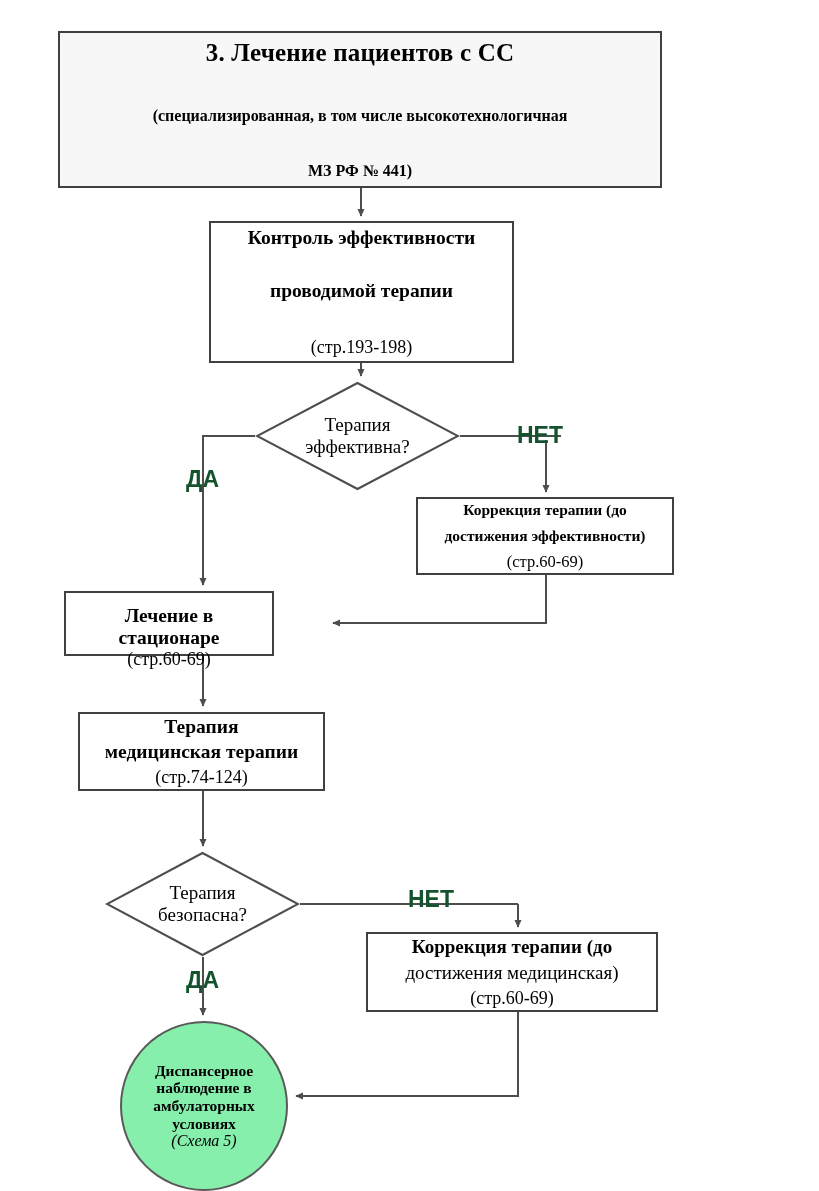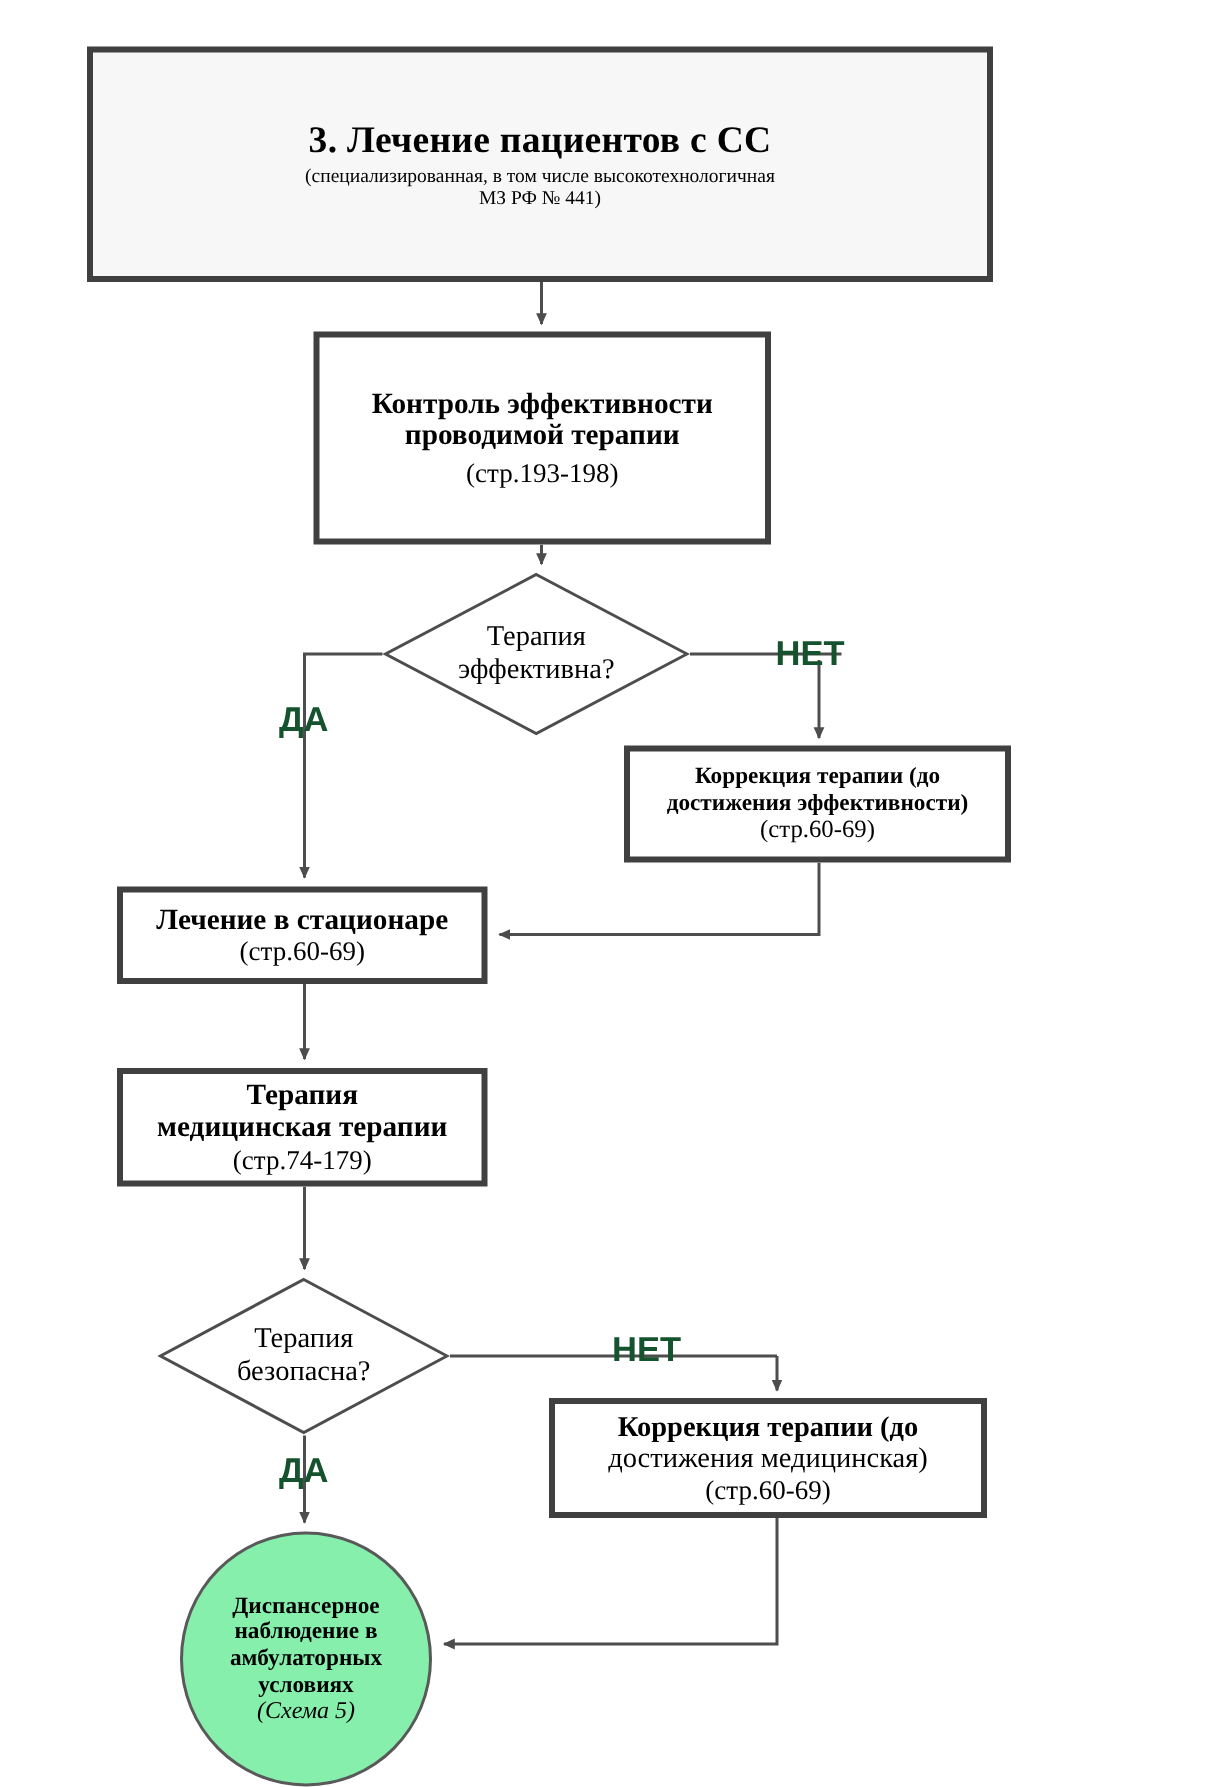--- a/index.html
+++ b/index.html
@@ -11,49 +11,50 @@
   svg.connectors{position:absolute;left:0;top:0;width:819px;height:1191px;pointer-events:none;}
 
   .node{
     position:absolute;
     box-sizing:border-box;
     display:flex;flex-direction:column;align-items:center;justify-content:center;
     text-align:center;
     color:#000;
   }
   .boxnode{
-    border:4px solid #404040;
+    border:2px solid #404040;
     background:#ffffff;
+    justify-content:space-between;
   }
   .boxnode.tinted{background:#f7f7f7;}
 
   .ln{display:block;line-height:1.12;}
 
   
   #n-header{left:58px;top:31px;width:604px;height:157px;padding:6px 14px;}
   #n-header .t1{font-size:25px;font-weight:bold;letter-spacing:.2px;margin-bottom:2px;}
-  #n-header .t2{font-size:13px;}
+  #n-header .t2{font-size:16px;font-weight:bold;}
 
   
   #n-eff{left:209px;top:221px;width:305px;height:142px;padding:4px 22px;}
   #n-eff .t1{font-size:19.5px;font-weight:bold;}
   #n-eff .t2{font-size:18px;margin-top:3px;}
 
   
   #d-eff{left:255px;top:381px;width:205px;height:110px;}
   #d-eff .dlabel{font-size:19px;line-height:1.18;}
 
   
   #n-corr1{left:416px;top:497px;width:258px;height:78px;padding:2px 6px;}
   #n-corr1 .t1{font-size:15.5px;font-weight:bold;}
   #n-corr1 .t2{font-size:15.5px;font-weight:bold;}
   #n-corr1 .t3{font-size:16.5px;}
 
   
-  #n-hosp{left:78px;top:591px;width:247px;height:65px;padding:2px 6px;}
+  #n-hosp{left:64px;top:591px;width:210px;height:65px;padding:12px 6px;}
   #n-hosp .t1{font-size:19.5px;font-weight:bold;}
   #n-hosp .t2{font-size:18px;}
 
   
   #n-safe{left:78px;top:712px;width:247px;height:79px;padding:2px 6px;}
   #n-safe .t1{font-size:19.5px;font-weight:bold;line-height:1.1;}
   #n-safe .t2{font-size:18px;}
 
   
   #d-safe{left:105px;top:851px;width:195px;height:106px;}
@@ -148,21 +149,21 @@
   </div>
 
   <div class="node boxnode" id="n-hosp">
     <span class="ln t1">Лечение в стационаре</span>
     <span class="ln t2">(стр.60-69)</span>
   </div>
 
   <div class="node boxnode" id="n-safe">
     <span class="ln t1">Терапия</span>
     <span class="ln t1">медицинская терапии</span>
-    <span class="ln t2">(стр.74-179)</span>
+    <span class="ln t2">(стр.74-124)</span>
   </div>
 
   <div class="node" id="d-safe">
     <svg width="195" height="106" viewBox="0 0 195 106" xmlns="http://www.w3.org/2000/svg" style="position:absolute;left:0;top:0;">
       <polygon points="97.5,2 193,53 97.5,104 2,53" fill="#ffffff" stroke="#4d4d4d" stroke-width="2"></polygon>
     </svg>
     <span class="ln dlabel" style="position:relative;">Терапия</span>
     <span class="ln dlabel" style="position:relative;">безопасна?</span>
   </div>
 

